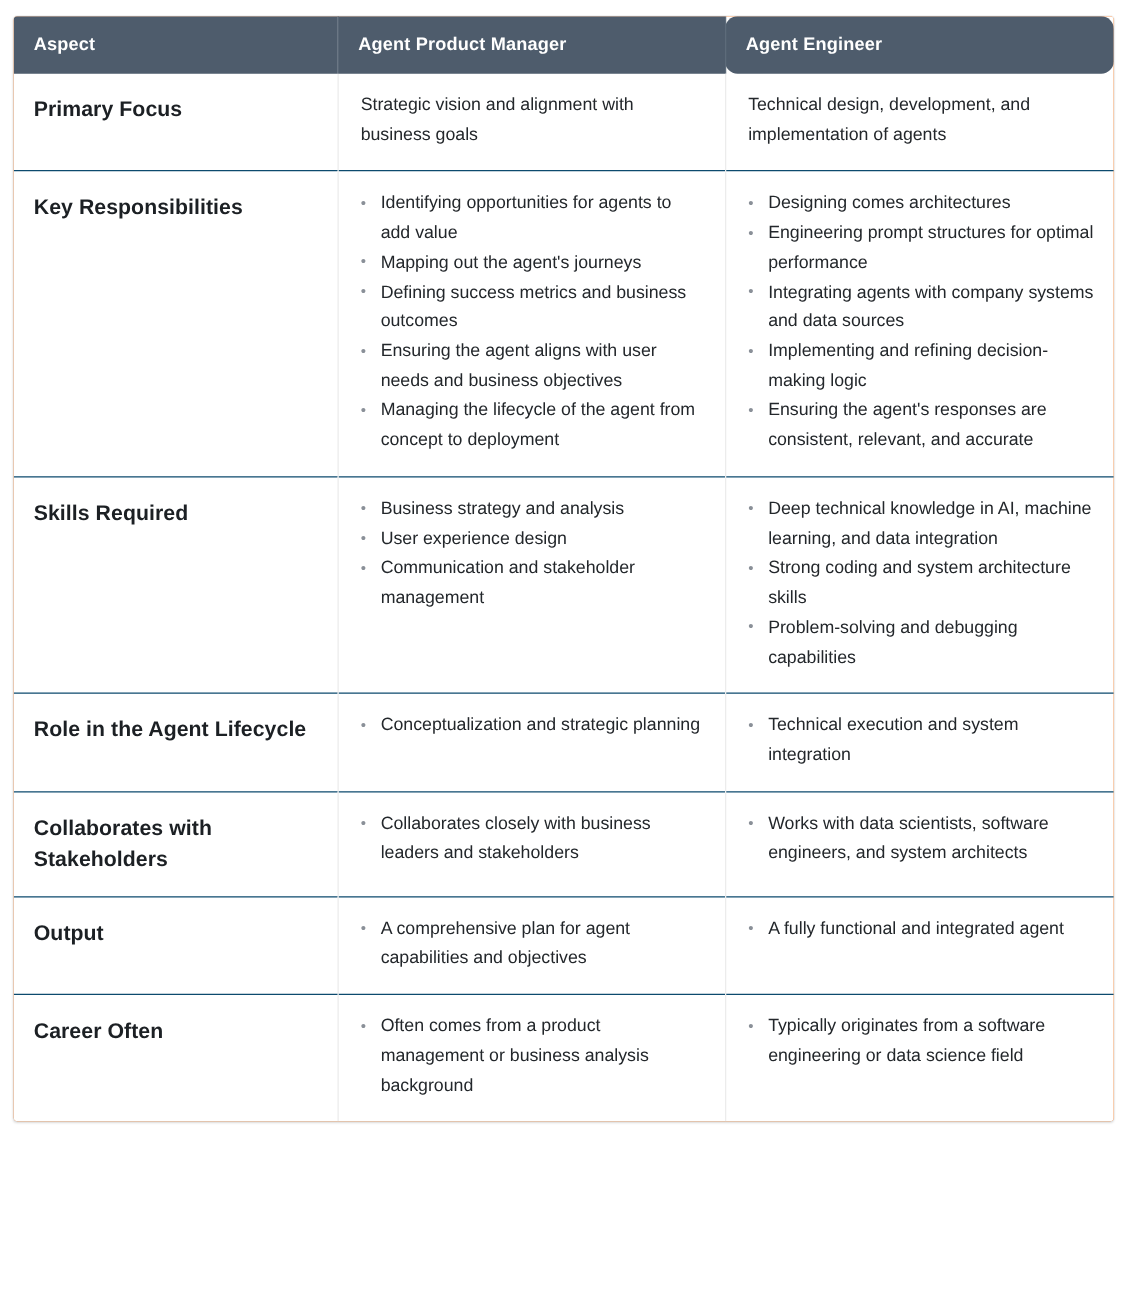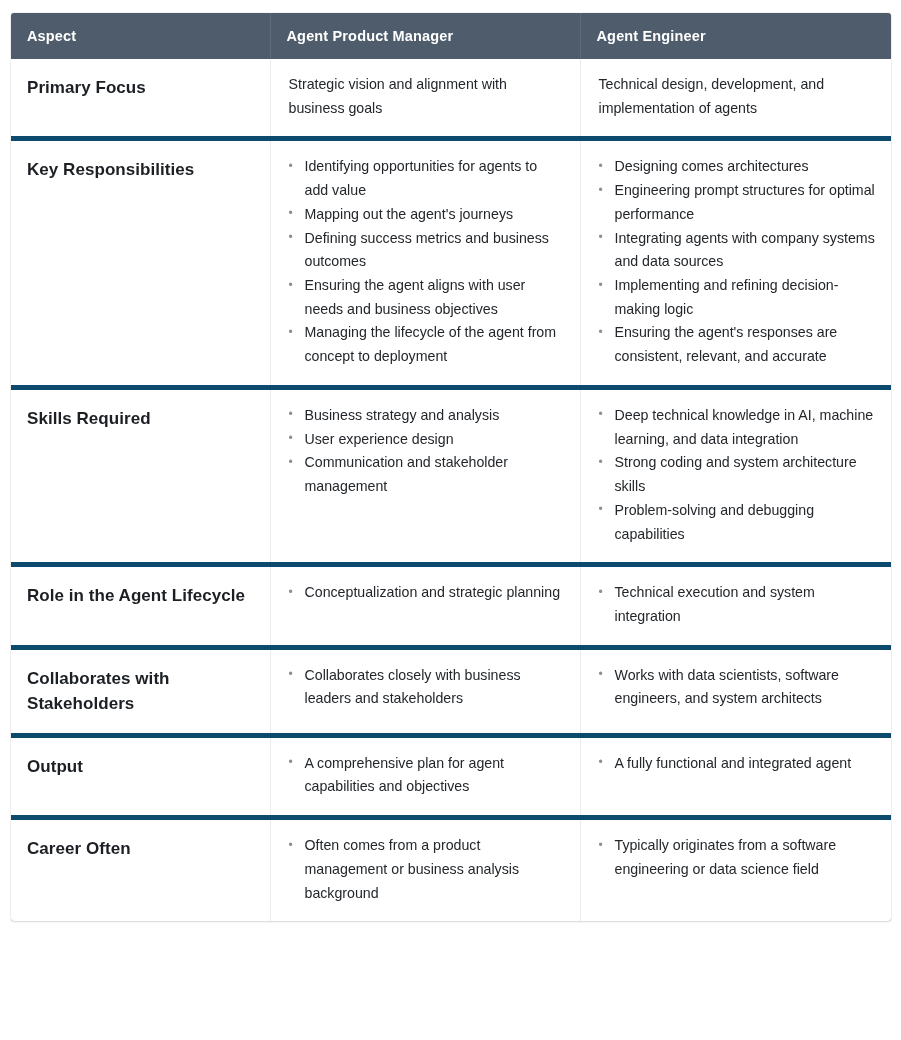--- a/index.html
+++ b/index.html
@@ -49,24 +49,24 @@
     background: #4e5c6c;
     color: #ffffff;
     font-size: 14.5px;
     font-weight: bold;
     text-align: left;
     padding: 15px 16px 15px 16px;
     letter-spacing: 0.15px;
     vertical-align: middle;
     border-right: 1px solid #5d6b7a;
   }
-  thead th:last-child { border-right: none; }
+  thead th:last-child { border-right: none; border-radius: 10px; }
 
   tbody td {
-    border-top: 5px solid #0c4a6e;
+    border-top: 1px solid #0c4a6e;
     border-right: 1px solid #ececec;
     vertical-align: top;
     padding: 14px 16px 16px 16px;
     font-size: 14.2px;
     color: #23272b;
     line-height: 1.67;
   }
   tbody td:last-child { border-right: none; }
 
   tbody tr:first-child td { border-top: none; }

